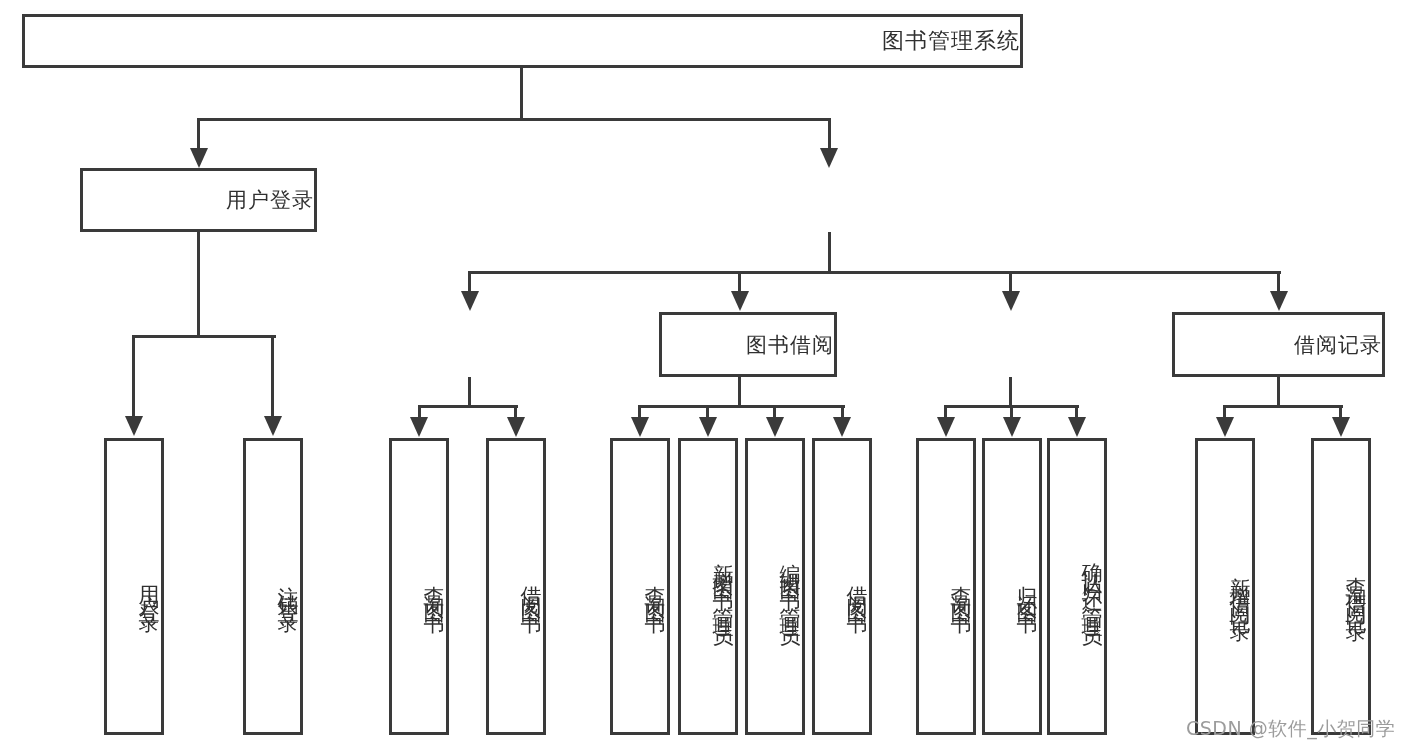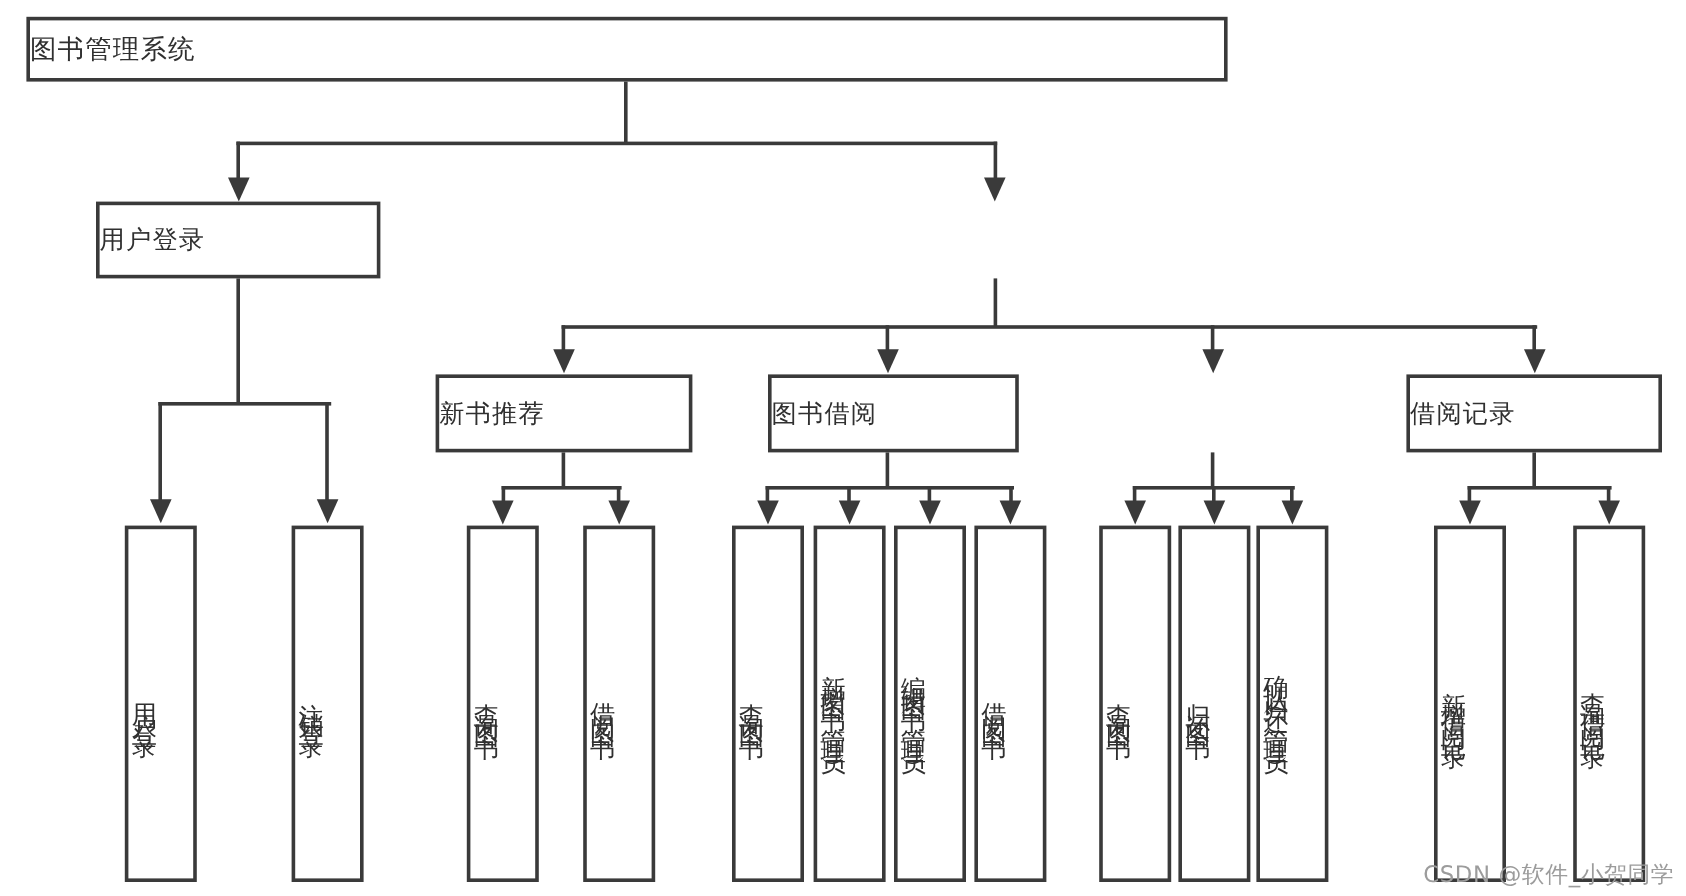--- a/index.html
+++ b/index.html
@@ -14,21 +14,21 @@
     width:1405px;height:747px;
     background:var(--bg);
     overflow:hidden;
     font-family:"DejaVu Sans","Liberation Sans",sans-serif;
   }
   .box{
     position:absolute;
     box-sizing:border-box;
     border:3px solid var(--line);
     background:var(--bg);
-    display:flex;align-items:center;justify-content:flex-start;
+    display:flex;align-items:center;justify-content:flex-end;
     color:var(--text);
   }
   .hlabel{font-size:21px;letter-spacing:1px;white-space:nowrap;}
   .root .hlabel{font-size:22px;}
   .vlabel{
     writing-mode:vertical-lr;
     text-orientation:mixed;
     font-size:21px;
     line-height:1.2;
     letter-spacing:9px;
@@ -81,24 +81,21 @@
   <div class="hline" style="left:468px;top:271px;width:813px;height:3px"></div>
   <div class="vline" style="left:468px;top:271px;width:3px;height:22px"></div>
   <div class="arr" style="left:461px;top:291px"></div>
   <div class="vline" style="left:738px;top:271px;width:3px;height:22px"></div>
   <div class="arr" style="left:731px;top:291px"></div>
   <div class="vline" style="left:1009px;top:271px;width:3px;height:22px"></div>
   <div class="arr" style="left:1002px;top:291px"></div>
   <div class="vline" style="left:1277px;top:271px;width:3px;height:22px"></div>
   <div class="arr" style="left:1270px;top:291px"></div>
 
-  <div class="box" style="left:363px;top:312px;width:214px;height:65px">
-    <span class="hlabel">新书推荐</span>
-  </div>
-  <div class="box" style="left:640px;top:312px;width:209px;height:65px">
+  <div class="box" style="left:659px;top:312px;width:178px;height:65px">
     <span class="hlabel">图书借阅</span>
   </div>
   <div class="box" style="left:1172px;top:312px;width:213px;height:65px">
     <span class="hlabel">借阅记录</span>
   </div>
 
   <div class="vline" style="left:468px;top:377px;width:3px;height:29px"></div>
   <div class="hline" style="left:418px;top:405px;width:100px;height:3px"></div>
   <div class="vline" style="left:418px;top:405px;width:3px;height:15px"></div>
   <div class="arr" style="left:410px;top:417px"></div>

